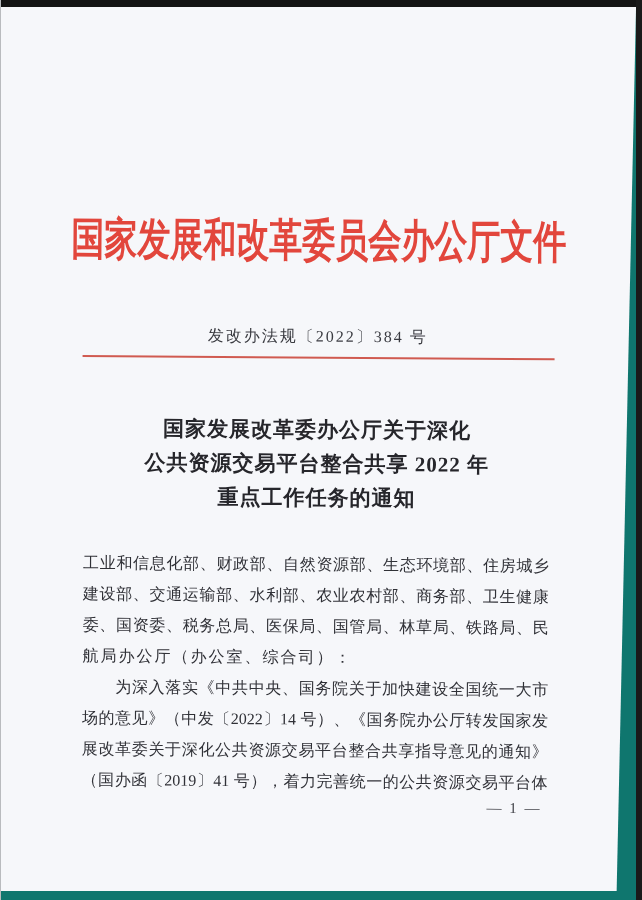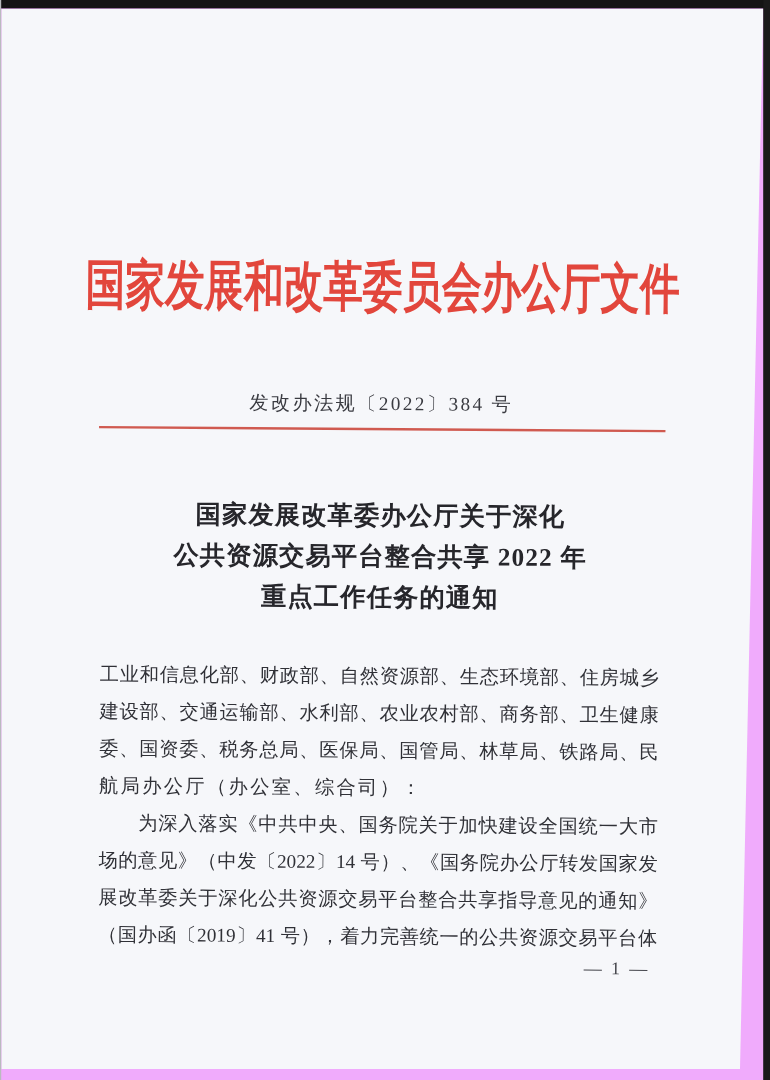--- a/index.html
+++ b/index.html
@@ -1,20 +1,20 @@
 <!DOCTYPE html>
 <html style="--header-red: #e2463c; --rule-red: #d05a50; --paper: #f6f7fa; --ink: #33343a;"><head>
 <meta charset="utf-8">
 <style>
   html,body{margin:0;padding:0;background:#6e6e70;}
   .scan{
     position:relative;
     width:642px;height:900px;
     margin:0;
-    background:#f0abfc;
+    background:#0f766e;
     overflow:hidden;
     font-family:"Liberation Serif","DejaVu Serif",serif;
   }
   .edge-top{position:absolute;top:0;left:0;width:642px;height:7px;background:#141414;z-index:3;}
   .edge-right{position:absolute;top:0;right:0;width:6px;height:900px;background:#1a1a1a;z-index:3;}
   .edge-left{position:absolute;top:0;left:0;width:1px;height:900px;background:#b9bbbe;z-index:3;}
   .paper{
     position:absolute;left:1px;top:7px;width:636px;height:884px;
     background:var(--paper,#f6f7fa);
     clip-path:polygon(0 0,99.85% 0,96.8% 100%,0 100%);

